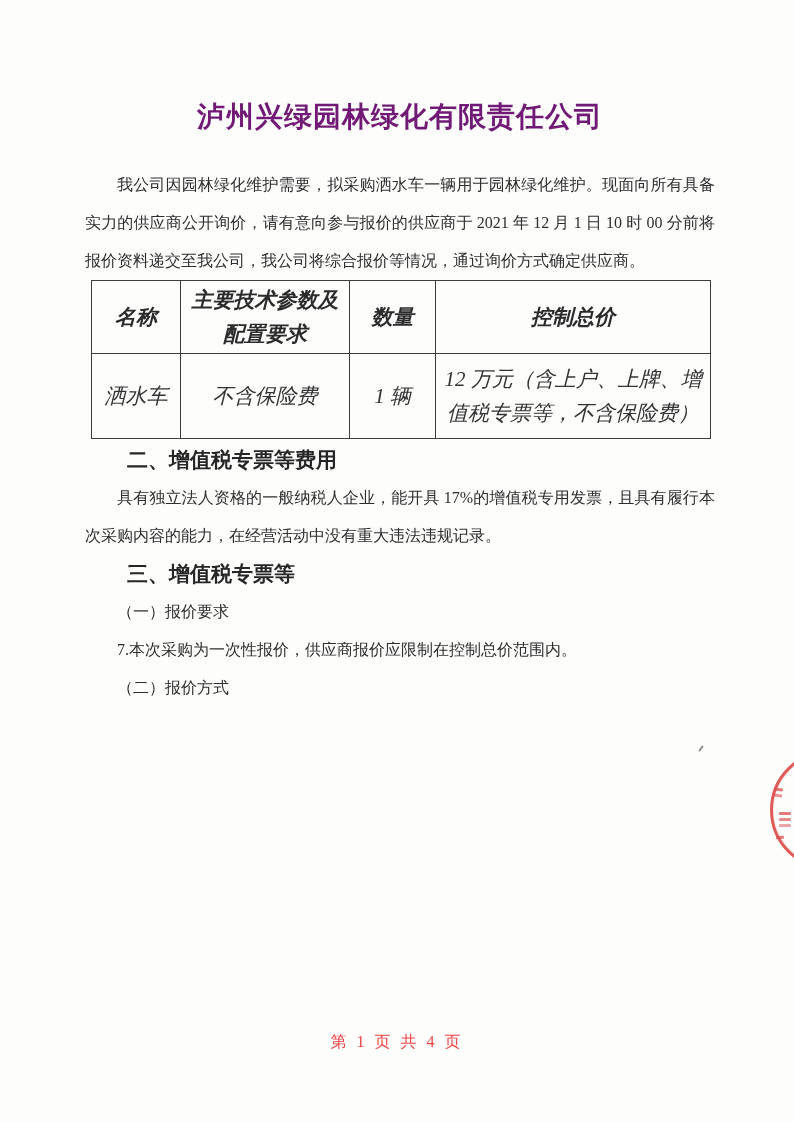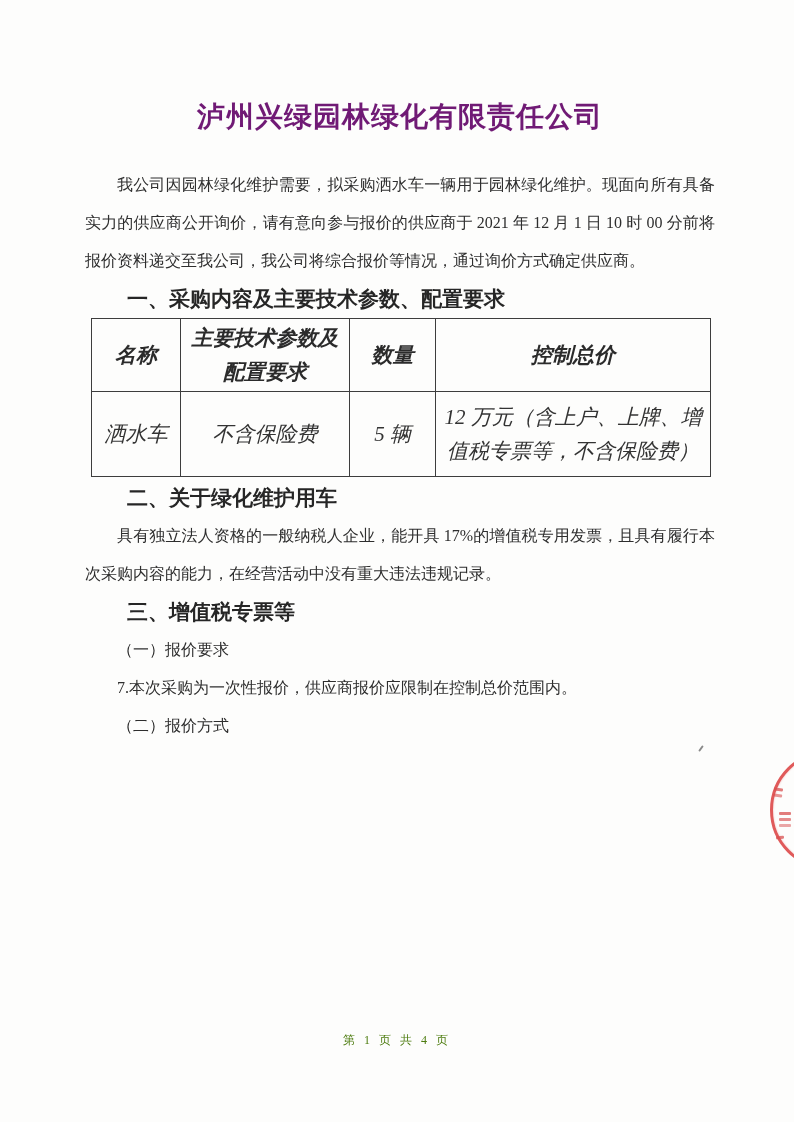--- a/index.html
+++ b/index.html
@@ -67,23 +67,23 @@
     padding-left: 10px;
     padding-right: 8px;
     line-height: 38px;
   }
   .footer {
     position: absolute;
     top: 1032px;
     left: 0;
     width: 100%;
     text-align: center;
-    font-size: 12px;
+    font-size: 16px;
     letter-spacing: 3px;
-    color: #4d7c0f;
+    color: #ef4444;
   }
   .stamp {
     position: absolute;
     left: 770px;
     top: 750px;
     width: 120px;
     height: 120px;
     border-radius: 50%;
     border: 3.5px solid rgba(224, 90, 90, 0.85);
     box-shadow: inset 0 0 2px rgba(224, 90, 90, 0.4);
@@ -112,48 +112,47 @@
 
 <div class="page">
   <div class="content">
 
     <div class="title-block">
       <div class="doc-title">泸州兴绿园林绿化有限责任公司</div>
     </div>
 
     <p class="para indent">我公司因园林绿化维护需要，拟采购洒水车一辆用于园林绿化维护。现面向所有具备实力的供应商公开询价，请有意向参与报价的供应商于 2021 年 12 月 1 日 10 时 00 分前将报价资料递交至我公司，我公司将综合报价等情况，通过询价方式确定供应商。</p>
 
-    <p class="heading">一、采购内容及主要技术参数、配置要求</p>
 
     <table class="spec">
       <colgroup>
         <col style="width:89px">
         <col style="width:169px">
         <col style="width:86px">
         <col style="width:275px">
       </colgroup>
       <thead>
         <tr class="hdr-row">
           <th>名称</th>
           <th>主要技术参数及配置要求</th>
           <th>数量</th>
           <th>控制总价</th>
         </tr>
       </thead>
       <tbody>
         <tr class="data-row">
           <td>洒水车</td>
           <td>不含保险费</td>
-          <td>5 辆</td>
+          <td>1 辆</td>
           <td class="price-cell">12 万元（含上户、上牌、增值税专票等，不含保险费）</td>
         </tr>
       </tbody>
     </table>
 
-    <p class="heading" style="margin-top:2px;">二、关于绿化维护用车</p>
+    <p class="heading" style="margin-top:2px;">二、增值税专票等费用</p>
     <p class="para indent">具有独立法人资格的一般纳税人企业，能开具 17%的增值税专用发票，且具有履行本次采购内容的能力，在经营活动中没有重大违法违规记录。</p>
 
     <p class="heading">三、增值税专票等</p>
     <p class="para indent">（一）报价要求</p>
     <p class="para indent">7.本次采购为一次性报价，供应商报价应限制在控制总价范围内。</p>
     <p class="para indent">（二）报价方式</p>
 
   </div>
 
   <div class="footer">第 1 页 共 4 页</div>

